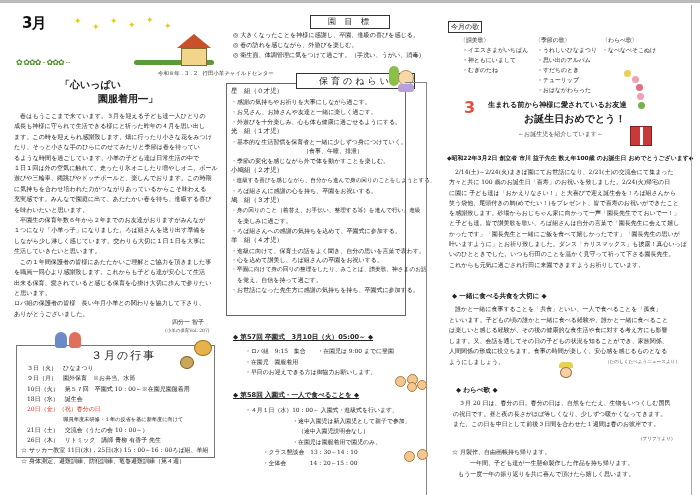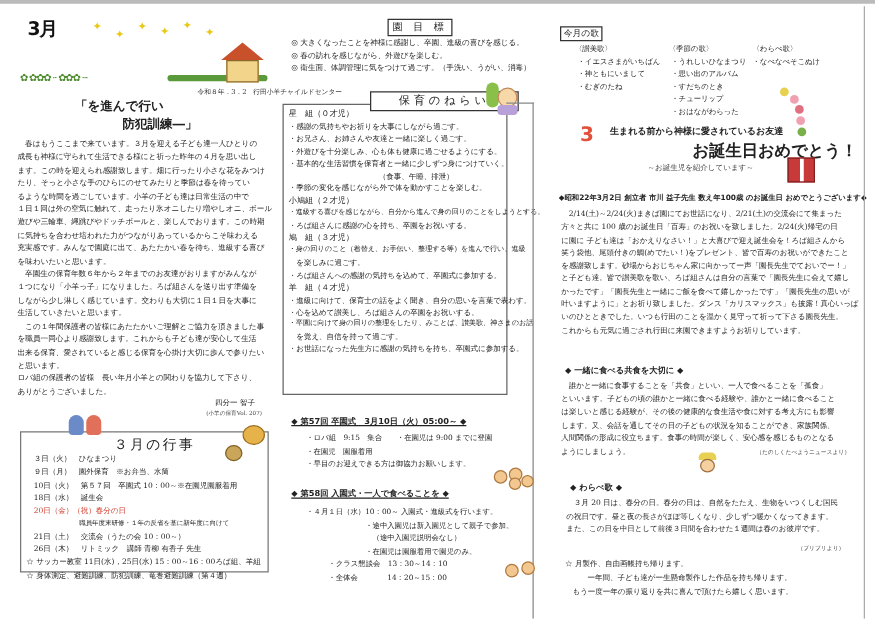--- a/index.html
+++ b/index.html
@@ -36,21 +36,21 @@
   .events-title { position: absolute; left: 70px; top: 2px; font-size: 11px; font-family: "DejaVu Sans", sans-serif; letter-spacing: 2px; background: #fff; padding: 0 4px; }
   .events-list { position: absolute; left: 10px; top: 17px; }
   .events-list .txt { font-size: 6px; line-height: 10.3px; }
   .ev-red { color: #d03a2a; }
   .hina { position: absolute; left: 38px; top: -14px; width: 28px; height: 18px; }
   .hina span { display: inline-block; width: 12px; height: 16px; border-radius: 6px 6px 3px 3px; margin-right: 2px; }
   .pot1 { position: absolute; left: 177px; top: -6px; width: 18px; height: 16px; border-radius: 50%; background: #e6b24a; border: 1px solid #a07020; }
   .pot2 { position: absolute; left: 163px; top: 10px; width: 14px; height: 13px; border-radius: 50%; background: #c9a65a; border: 1px solid #806020; }
 
   
-  .goal-title { left: 310px; top: 15px; font-size: 8px; border: 1.2px solid #333; padding: 0 3px; letter-spacing: 3px; line-height: 12px; }
+  .goal-title { left: 310px; top: 15px; font-size: 8px; border: 1.2px solid #333; padding: 0 17px; letter-spacing: 3px; line-height: 12px; }
   .goals { left: 233px; top: 30px; }
   .goals .txt { font-size: 6.1px; line-height: 10.2px; }
   .aim-box { left: 226px; top: 83px; width: 180px; height: 233px; border: 1px solid #666; border-right: 1px solid #666; }
   .aim-title { left: 296px; top: 73px; font-size: 9px; border: 1.2px solid #333; background: #fff; padding: 1px 22px; letter-spacing: 3px; line-height: 12px; }
   .aim-list { left: 231px; top: 87px; }
   .aim-list .txt { font-size: 6px; line-height: 9.9px; }
   .aim-list .head { font-size: 6.5px; }
   .girl { left: 393px; top: 66px; width: 26px; height: 26px; }
   .girl .face { position: absolute; left: 5px; top: 4px; width: 16px; height: 16px; border-radius: 50%; background: #f7d8a8; border: 1px solid #c08a5a; }
   .girl .bush { position: absolute; left: -4px; top: 0; width: 10px; height: 20px; background: #8ac04a; border-radius: 5px; }
@@ -67,21 +67,21 @@
 
   
   .songs-title { left: 448px; top: 21px; font-size: 7px; border: 1px solid #333; padding: 0 2px; line-height: 10px; }
   .songs-col { top: 35px; }
   .songs-col .txt { font-size: 5.9px; line-height: 10px; }
   .vline { left: 426px; top: 82px; width: 1px; height: 413px; background: #888; }
   .vline-r { left: 691px; top: 5px; width: 1px; height: 490px; background: #aaa; }
   .hline { left: 405px; top: 82px; width: 22px; height: 1px; background: #888; }
   .bday-icon { left: 464px; top: 98px; font-size: 16px; font-weight: bold; color: #e0503a; font-family: "DejaVu Sans", sans-serif; }
   .bday1 { left: 488px; top: 100px; font-size: 7.2px; font-weight: bold; font-family: "DejaVu Sans", sans-serif; }
-  .bday2 { left: 554px; top: 112px; font-size: 13px; font-weight: bold; font-family: Liberation Sans, sans-serif; }
+  .bday2 { left: 524px; top: 112px; font-size: 10px; font-weight: bold; font-family: Liberation Sans, sans-serif; }
   .bday-intro { left: 518px; top: 130px; font-size: 6px; color: #444; }
   .flowers { left: 622px; top: 68px; width: 30px; height: 50px; }
   .flowers span { position: absolute; width: 7px; height: 7px; border-radius: 50%; }
   .gift { left: 630px; top: 126px; width: 22px; height: 20px; background: #c83a3a; border: 1px solid #802020; }
   .gift::after { content: ""; position: absolute; left: 9px; top: 0; width: 3px; height: 18px; background: #fff; }
 
   .founder-head { left: 447px; top: 154px; font-size: 5.9px; font-weight: bold; font-family: "DejaVu Sans", sans-serif; }
   .founder-body { left: 449px; top: 167px; }
   .founder-body .txt { font-size: 6px; line-height: 10.3px; }
 
@@ -120,22 +120,22 @@
     <span class="star" style="left:150px;top:9px;">✦</span>
     <span class="leaf" style="left:2px;top:46px;">✿ ✿✿✿ ·· ✿✿✿ ···</span>
     <div class="grass"></div>
     <div class="house">
       <div class="roof"></div>
         <div class="body"></div>
     </div>
   </div>
   <div class="abs mast-date">令和８年．3．2　行田小羊チャイルドセンター</div>
 
-  <div class="abs quote1">「を進んで行い</div>
-  <div class="abs quote2">防犯訓練―」</div>
+  <div class="abs quote1">「心いっぱい</div>
+  <div class="abs quote2">園服着用―」</div>
   <div class="abs intro">
     <div class="txt">　春はもうここまで来ています。３月を迎える子ども達一人ひとりの</div>
     <div class="txt">成長も神様に守られて生活できる様にと祈った昨年の４月を思い出し</div>
     <div class="txt">ます。この時を迎えられ感謝致します。畑に行ったり小さな花をみつけ</div>
     <div class="txt">たり、そっと小さな手のひらにのせてみたりと季節は春を待ってい</div>
     <div class="txt">るような時間を過ごしています。小羊の子ども達は日常生活の中で</div>
     <div class="txt">１日１回は外の空気に触れて、走ったり氷オニしたり増やしオニ、ボール</div>
     <div class="txt">遊びや三輪車、縄跳びやドッチボールと、楽しんでおります。この時期</div>
     <div class="txt">に気持ちを合わせ培われた力がつながりあっているからこそ味わえる</div>
     <div class="txt">充実感です。みんなで園庭に出て、あたたかい春を待ち、進級する喜び</div>
@@ -187,20 +187,21 @@
   <div class="abs girl">
     <div class="bush"></div>
       <div class="face"></div>
       <div class="dress"></div>
   </div>
   <div class="abs aim-list">
     <div class="txt head">星　組（０才児）</div>
     <div class="txt">・感謝の気持ちやお祈りを大事にしながら過ごす。</div>
     <div class="txt">・お兄さん、お姉さんや友達と一緒に楽しく過ごす。</div>
     <div class="txt">・外遊びを十分楽しみ、心も体も健康に過ごせるようにする。</div>
+    <div class="txt head">光　組（１才児）</div>
     <div class="txt">・基本的な生活習慣を保育者と一緒に少しずつ身につけていく。</div>
     <div class="txt">　　　　　　　　　　　　（食事、午睡、排泄）</div>
     <div class="txt">・季節の変化を感じながら外で体を動かすことを楽しむ。</div>
     <div class="txt head">小鳩組（２才児）</div>
     <div class="txt" style="font-size:5.6px;">・進級する喜びを感じながら、自分から進んで身の回りのことをしようとする。</div>
     <div class="txt">・ろば組さんに感謝の心を持ち、卒園をお祝いする。</div>
     <div class="txt head">鳩　組（３才児）</div>
     <div class="txt" style="font-size:5.7px;">・身の回りのこと（着替え、お手伝い、整理する等）を進んで行い、進級</div>
     <div class="txt">　を楽しみに過ごす。</div>
     <div class="txt">・ろば組さんへの感謝の気持ちを込めて、卒園式に参加する。</div>

